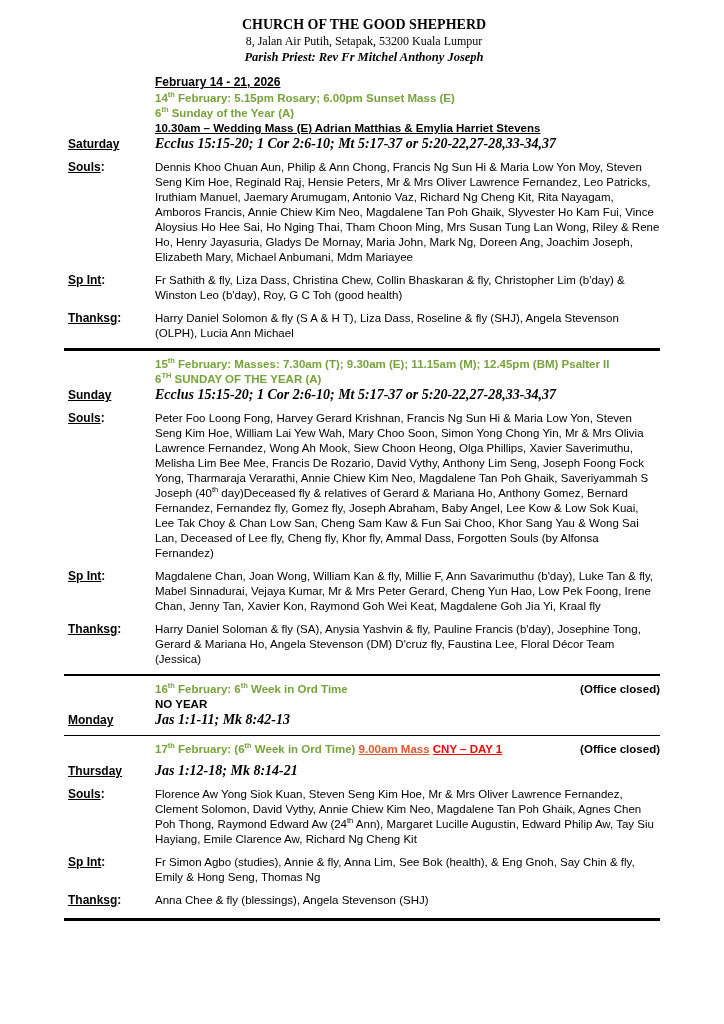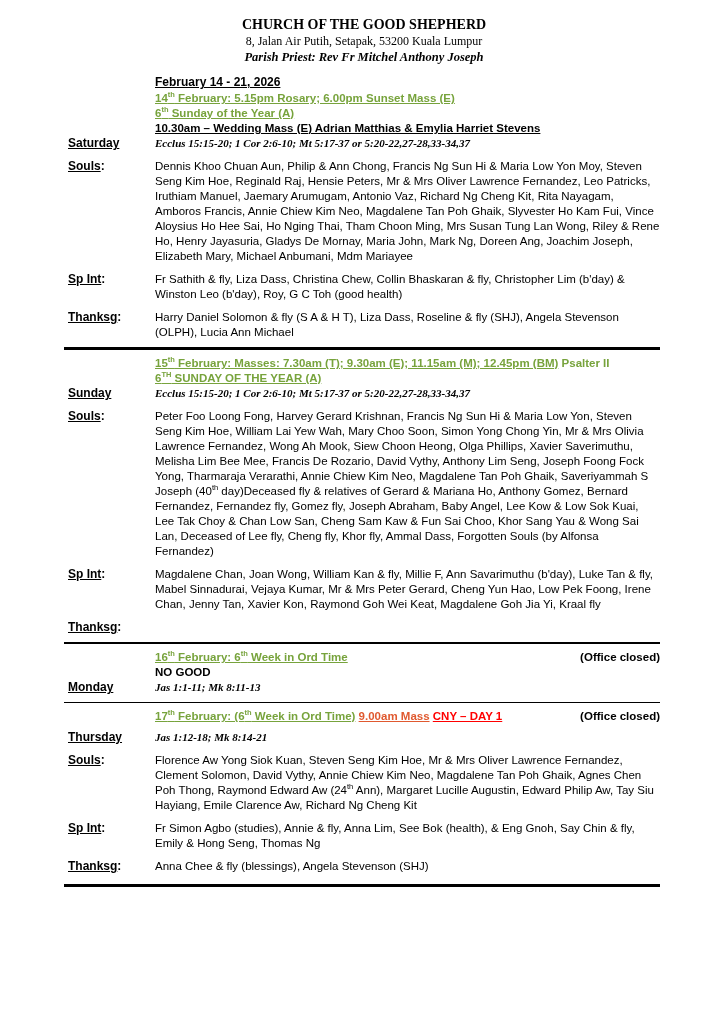--- a/index.html
+++ b/index.html
@@ -24,28 +24,28 @@
   .day-col{width:87px;flex:none;font-weight:bold;font-size:12px;line-height:15px;}
   .u{text-decoration:underline;}
   .head-col{flex:1;min-width:0;}
   .head-line{font-size:11.5px;line-height:15px;font-weight:bold;}
   .head-line.first{display:flex;align-items:baseline;}
   .head-line.gap{margin-top:6px;}
   .segs{min-width:0;}
   .office-note{margin-left:auto;padding-left:8px;white-space:nowrap;
                font-weight:bold;font-size:11.5px;}
 
-  .seg.green-u {color:#77A33C;text-decoration:underline;}
+  .seg.green-u {color:#77A33C;}
   .seg.green   {color:#77A33C;}
   .seg.black-u {color:#000;text-decoration:underline;}
   .seg.bold    {color:#000;}
   .seg.orange-u{color:#E0592F;text-decoration:underline;}
   .seg.red-u   {color:#FF0000;text-decoration:underline;margin-top:7px;}
   .seg.reading {font-family:"Liberation Serif",serif;font-style:italic;
-                font-weight:bold;font-size:11px;color:#000;}
+                font-weight:bold;font-size:14px;color:#000;}
 
   sup{font-size:7.5px;vertical-align:super;line-height:0;}
 
   .row{display:flex;margin-top:8px;}
   .row-label{width:87px;flex:none;font-weight:bold;font-size:12px;line-height:15px;}
   .row-text{flex:1;min-width:0;font-size:11.5px;line-height:15px;}
 
   .divider{border:none;margin:7px 0 6px -4px;}
   .divider.thick {border-top:3px solid #000;}
   .divider.thick2{border-top:2px solid #000;}
@@ -103,33 +103,34 @@
         <div class="row">
           <div class="row-label"><span class="u">Souls</span>:</div>
           <div class="row-text">Peter Foo Loong Fong, Harvey Gerard Krishnan, Francis Ng Sun Hi &amp; Maria Low Yon, Steven Seng Kim Hoe, William Lai Yew Wah, Mary Choo Soon, Simon Yong Chong Yin, Mr &amp; Mrs Olivia Lawrence Fernandez, Wong Ah Mook, Siew Choon Heong, Olga Phillips, Xavier Saverimuthu, Melisha Lim Bee Mee, Francis De Rozario, David Vythy, Anthony Lim Seng, Joseph Foong Fock Yong, Tharmaraja Verarathi, Annie Chiew Kim Neo, Magdalene Tan Poh Ghaik, Saveriyammah S Joseph (40<sup>th</sup> day)Deceased fly &amp; relatives of Gerard &amp; Mariana Ho, Anthony Gomez, Bernard Fernandez, Fernandez fly, Gomez fly, Joseph Abraham, Baby Angel, Lee Kow &amp; Low Sok Kuai, Lee Tak Choy &amp; Chan Low San, Cheng Sam Kaw &amp; Fun Sai Choo, Khor Sang Yau &amp; Wong Sai Lan, Deceased of Lee fly, Cheng fly, Khor fly, Ammal Dass, Forgotten Souls (by Alfonsa Fernandez)</div>
         </div>
         <div class="row">
           <div class="row-label"><span class="u">Sp Int</span>:</div>
           <div class="row-text">Magdalene Chan, Joan Wong, William Kan &amp; fly, Millie F, Ann Savarimuthu (b'day), Luke Tan &amp; fly, Mabel Sinnadurai, Vejaya Kumar, Mr &amp; Mrs Peter Gerard, Cheng Yun Hao, Low Pek Foong, Irene Chan, Jenny Tan, Xavier Kon, Raymond Goh Wei Keat, Magdalene Goh Jia Yi, Kraal fly</div>
         </div>
         <div class="row">
           <div class="row-label"><span class="u">Thanksg</span>:</div>
+          <div class="row-text">Harry Daniel Soloman &amp; fly (SA), Anysia Yashvin &amp; fly, Pauline Francis (b'day), Josephine Tong, Gerard &amp; Mariana Ho, Angela Stevenson (DM) D'cruz fly, Faustina Lee, Floral Décor Team (Jessica)</div>
         </div>
       </div>
       <div class="divider thick2"></div>
       <div class="section">
         <div class="sec-head">
           <div class="day-col"><span class="u">Monday</span></div>
           <div class="head-col">
             <div class="head-line first">
               <span class="segs"><span class="seg green-u">16<sup>th</sup> February: 6<sup>th</sup> Week in Ord Time</span></span>
               <span class="office-note">(Office closed)</span>
             </div>
-            <div class="head-line"><span class="segs"><span class="seg bold">NO GOOD</span></span></div>
-            <div class="head-line"><span class="segs"><span class="seg reading">Jas 1:1-11;  Mk 8:11-13</span></span></div>
+            <div class="head-line"><span class="segs"><span class="seg bold">NO YEAR</span></span></div>
+            <div class="head-line"><span class="segs"><span class="seg reading">Jas 1:1-11;  Mk 8:42-13</span></span></div>
           </div>
         </div>
       </div>
       <div class="divider thin"></div>
       <div class="section">
         <div class="sec-head">
           <div class="day-col"><span class="u">Thursday</span></div>
           <div class="head-col">
             <div class="head-line first">
               <span class="segs"><span class="seg green-u">17<sup>th</sup> February: (6<sup>th</sup> Week in Ord Time)</span> <span class="seg orange-u">9.00am Mass</span> <span class="seg red-u">CNY – DAY 1</span></span>

